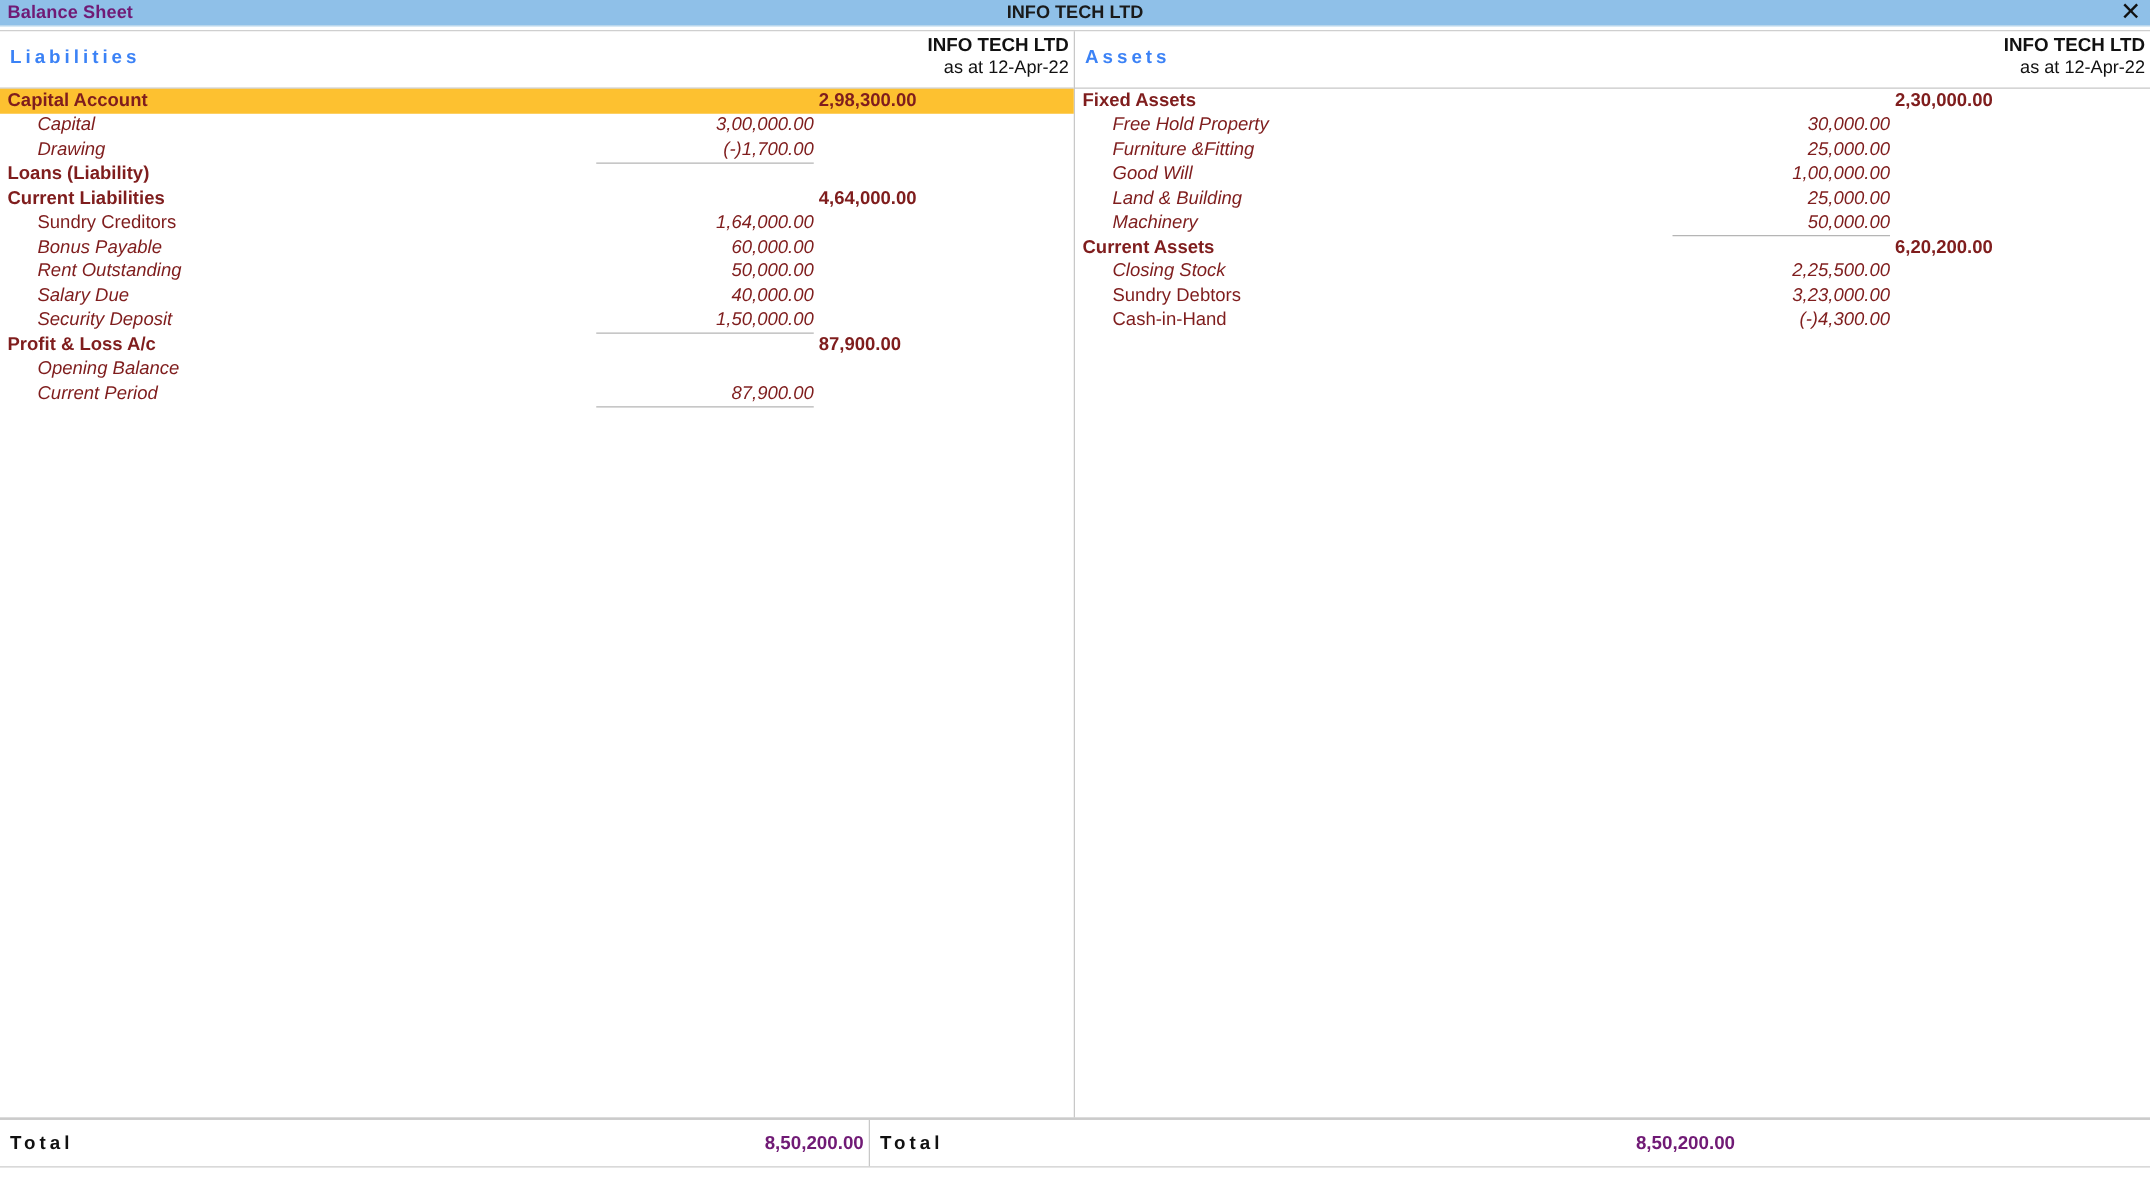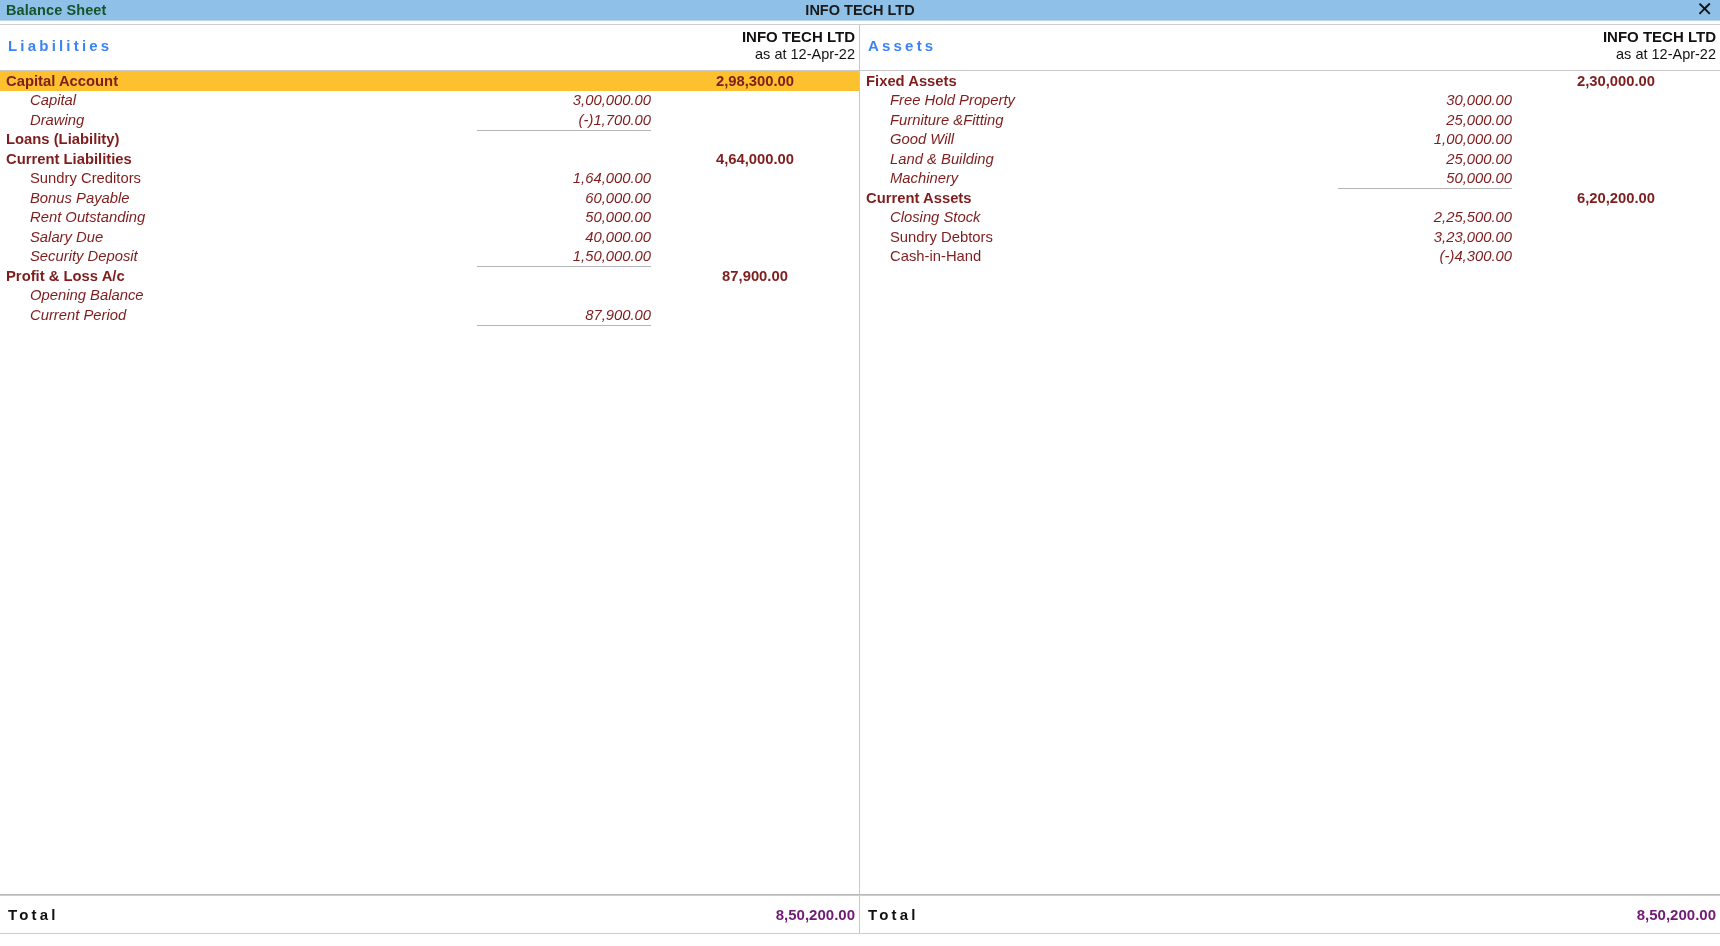--- a/index.html
+++ b/index.html
@@ -25,21 +25,21 @@
     height: 21px;
     background: #8fc0e8;
     border-bottom: 1px solid #b9d6ec;
     display: flex;
     align-items: center;
     padding: 0 6px;
   }
   .titlebar-left {
     font-size: 14.5px;
     font-weight: bold;
-    color: #14532d;
+    color: #701a75;
     letter-spacing: 0.1px;
     white-space: nowrap;
   }
   .titlebar-center {
     position: absolute;
     left: 0; right: 0;
     text-align: center;
     font-size: 14.5px;
     font-weight: bold;
     color: #1a1a1a;
@@ -155,21 +155,21 @@
     position: absolute;
     right: 208px;
     width: 180px;
     text-align: right;
     font-style: italic;
   }
   .row .amt-main {
     position: absolute;
     right: 4px;
     width: 200px;
-    text-align: center;
+    text-align: left;
     font-weight: bold;
     font-style: normal;
   }
   .row.highlight .amt-main { font-weight: bold; }
 
   
   .row .amt-sub.ruled::after {
     content: "";
     position: absolute;
     left: 6px;
@@ -184,21 +184,21 @@
     height: 1px;
     background: #b9b9b9;
   }
   .totals {
     display: flex;
     height: 38px;
     border-top: 1px solid #cdcdcd;
   }
   .total-cell {
     position: relative;
-    width: 860px;
+    width: 696px;
     display: flex;
     align-items: center;
     height: 100%;
     text-align: center;
   }
   .total-cell.left { border-right: 1px solid #c8c8c8; }
   .total-label {
     padding-left: 8px;
     font-size: 15px;
     font-weight: bold;

